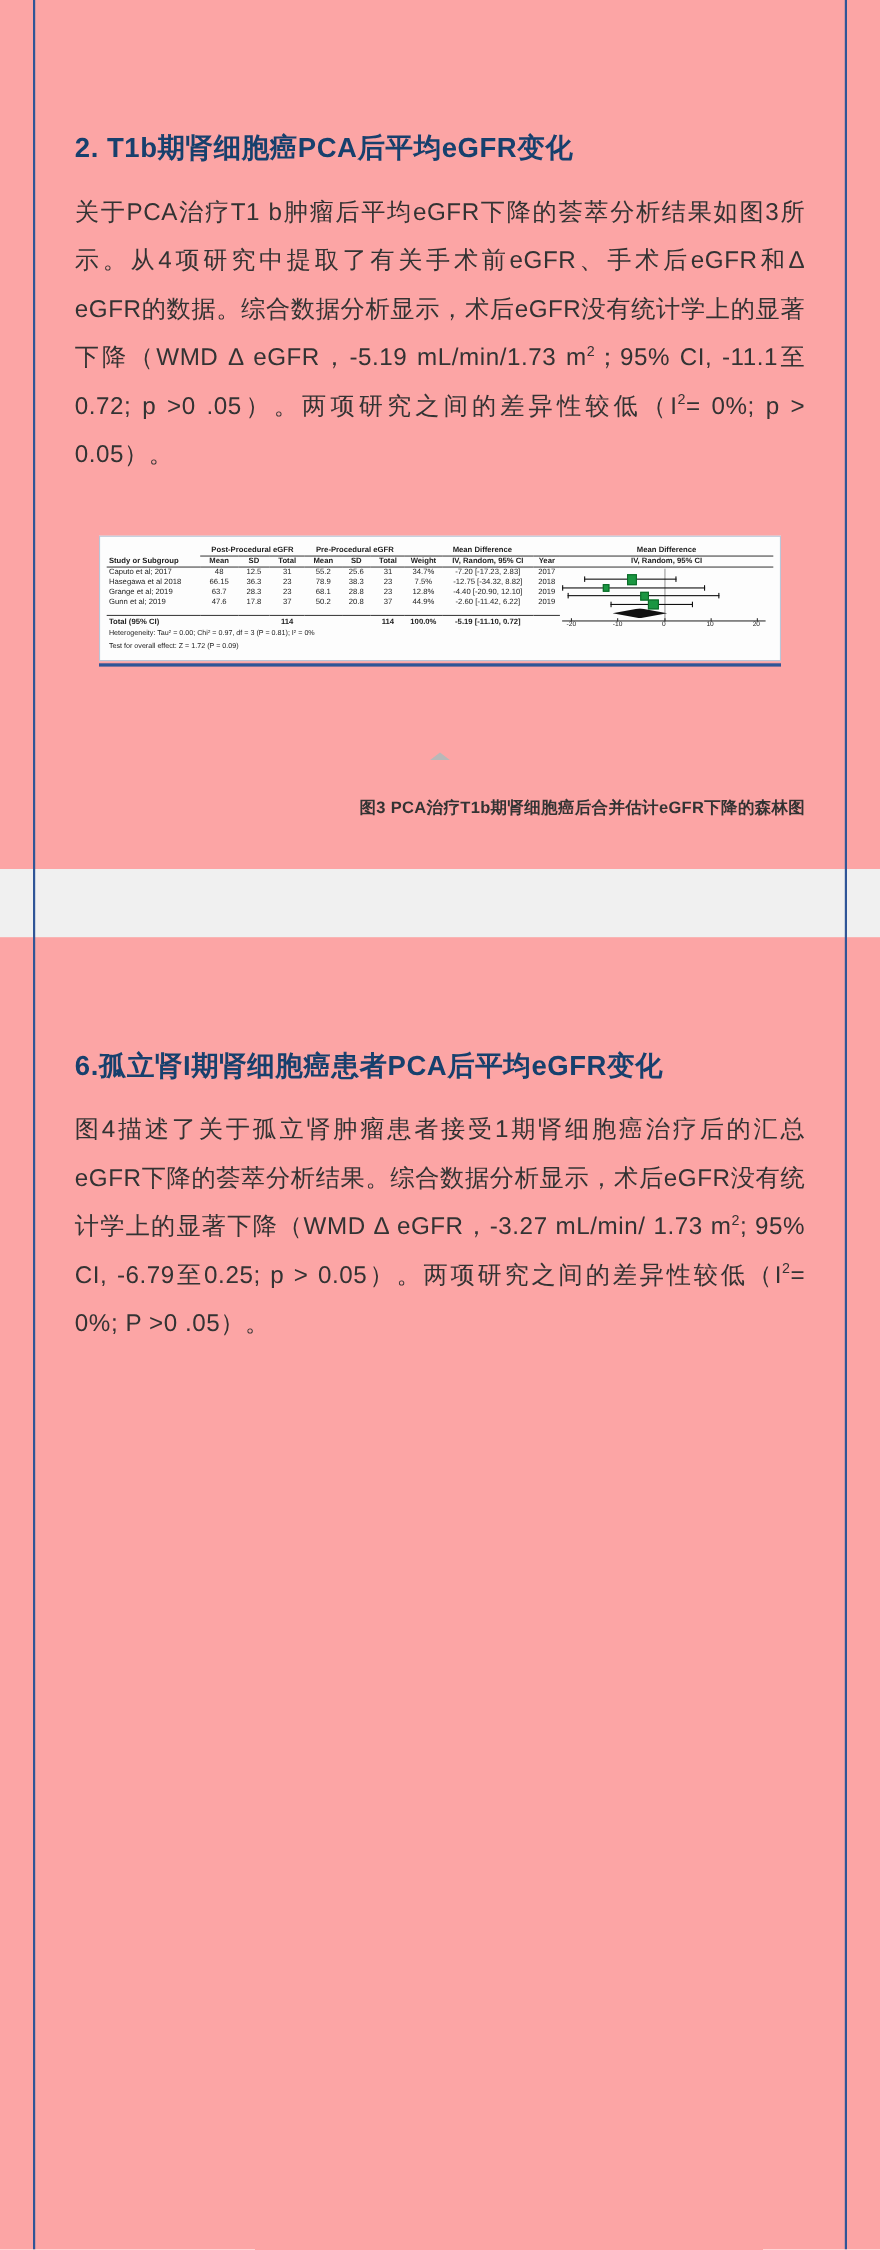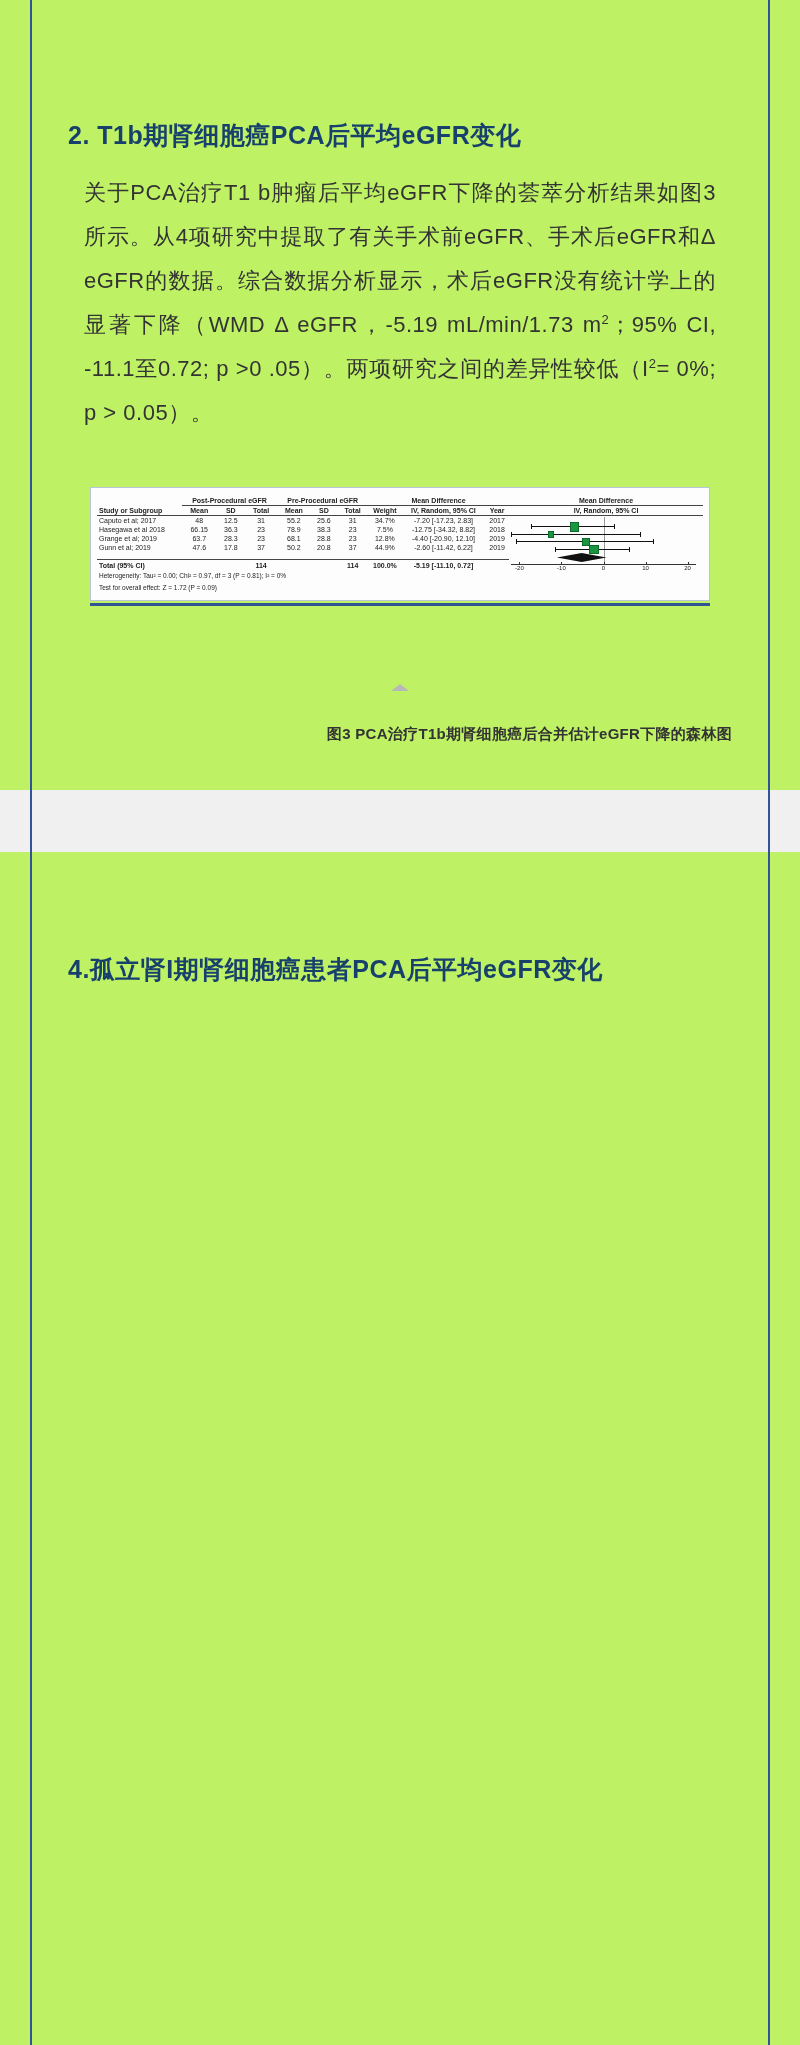--- a/index.html
+++ b/index.html
@@ -11,21 +11,21 @@
     width: 800px;
     min-height: 2045px;
     font-family: "Liberation Sans", sans-serif;
     color: #222;
     position: relative;
   }
   .page {
     position: relative;
     width: 800px;
     min-height: 2045px;
-    background: #bef264;
+    background: #fca5a5;
     box-sizing: border-box;
   }
   
   .rule {
     position: absolute;
     top: 0;
     bottom: 0;
     width: 2px;
     background: #2f5597;
   }
@@ -46,21 +46,21 @@
     color: #17406d;
     letter-spacing: 0.5px;
     margin: 0 0 18px 0;
     line-height: 1.4;
   }
 
   p.para {
     font-size: 22px;
     line-height: 2.0;
     color: #333333;
-    margin: 16px;
+    margin: 0;
     text-align: justify;
     text-justify: inter-ideograph;
     letter-spacing: 0.5px;
   }
   p.para sup {
     font-size: 13px;
     vertical-align: super;
     line-height: 0;
   }
 
@@ -378,16 +378,17 @@
 
       <div class="fig-caption">图3 PCA治疗T1b期肾细胞癌后合并估计eGFR下降的森林图</div>
     </div>
   </div>
 
   <div class="grey-band"></div>
   <div class="gap-after-band"></div>
 
   <div class="content">
 
-    <h2 class="section-title">4.孤立肾I期肾细胞癌患者PCA后平均eGFR变化</h2>
+    <h2 class="section-title">6.孤立肾I期肾细胞癌患者PCA后平均eGFR变化</h2>
+    <p class="para"><span>图4描述了关于孤立肾肿瘤患者接受1期肾细胞癌治疗后的汇总eGFR下降的荟萃分析结果。综合数据分析显示，术后eGFR没有统计学上的显著下降（WMD Δ eGFR，-3.27 mL/min/ 1.73 m</span><sup>2</sup><span>; 95% CI, -6.79至0.25; p &gt; 0.05）。两项研究之间的差异性较低（I</span><sup>2</sup><span>= 0%; P &gt;0 .05）。</span></p>
     <div class="spacer-mid"></div>
   </div>
 </div>
 
 </body></html>

